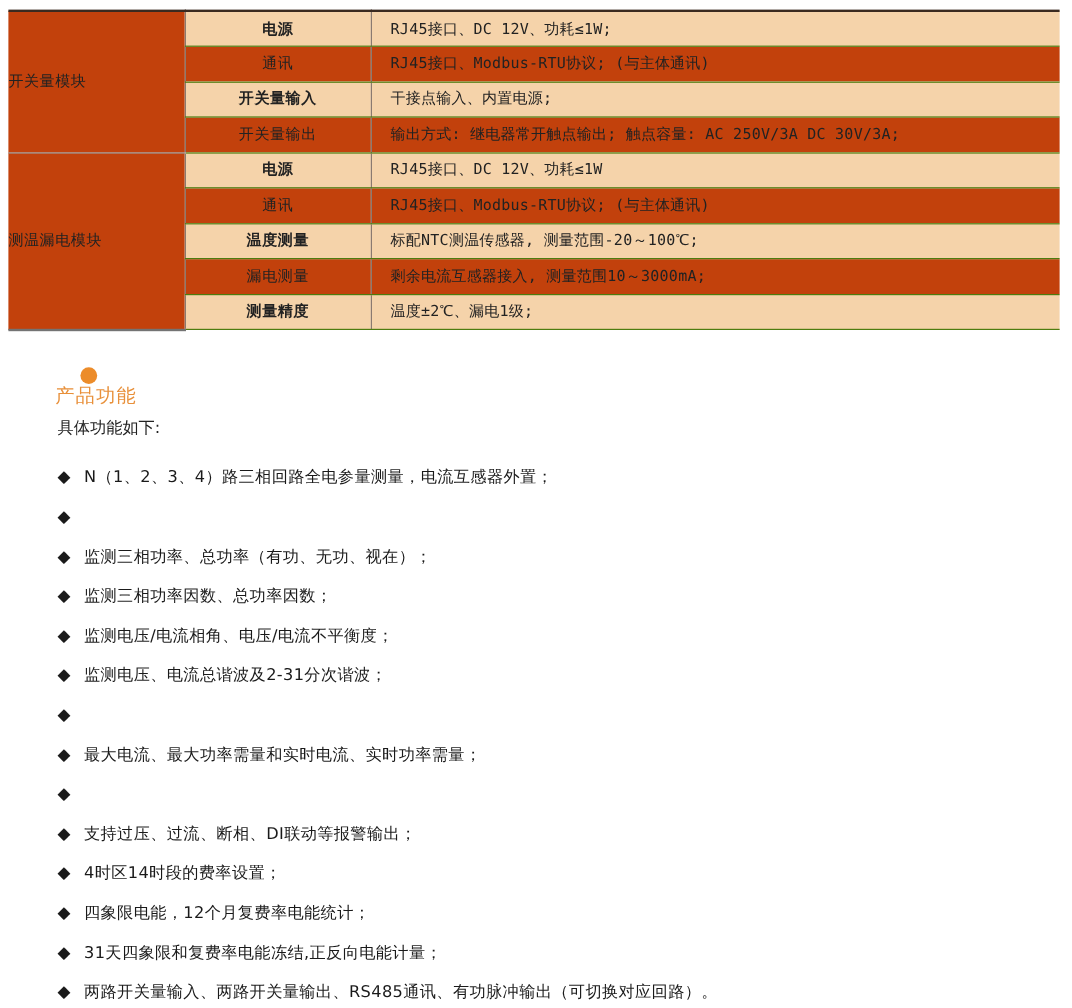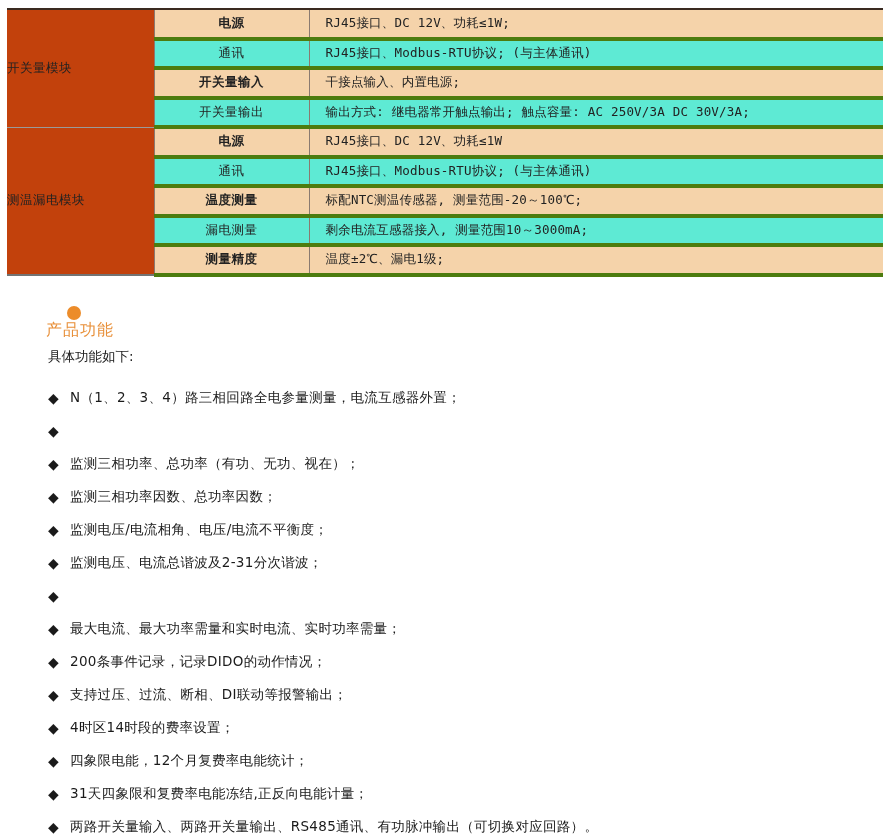--- a/index.html
+++ b/index.html
@@ -12,22 +12,22 @@
       border-top: 2px solid #3a2a20;
     }
     .spec-table td { font-size: 12.5px; height: 29.5px; vertical-align: middle; }
     .spec-table col.c1 { width: 147px; }
     .spec-table col.c2 { width: 155px; }
     .spec-table col.c3 { width: 574px; }
     .mod-cell { text-align: left; background: #c2410c; font-size: 13px; letter-spacing: 0.5px; }
     .name-cell { text-align: center; border-left: 1px solid #8a7a70; border-right: 1px solid #8a7a70; letter-spacing: 0.5px; }
     .val-cell { padding-left: 16px; font-family: "DejaVu Sans Mono", "Liberation Mono", monospace; font-size: 12px; letter-spacing: 0.2px; }
     tr.shaded td.name-cell, tr.shaded td.val-cell { background: #f5d3aa; }
-    tr.plain td.name-cell, tr.plain td.val-cell { background: #5eead4; }
-    tr.row td.name-cell, tr.row td.val-cell { border-bottom: 4px solid #4d7c0f; margin-left: 35px; }
+    tr.plain td.name-cell, tr.plain td.val-cell { background: #c2410c; }
+    tr.row td.name-cell, tr.row td.val-cell { border-bottom: 1px solid #4d7c0f; margin-left: 35px; }
     tr.group-end td { border-bottom: 1.5px solid #9a9a9a; }
     tr.table-end td { border-bottom: 2px solid #3a2a20; }
     tr.shaded td.name-cell { font-weight: bold; }
 
     .section-heading {
       position: absolute; left: 46px; top: 306px; display: flex; align-items: center; flex-direction: column;
     }
     .dot { width: 14px; height: 14px; border-radius: 50%; background: #ec8c2a; margin-right: 12px; }
     .section-title { color: #e8903a; font-size: 16px; letter-spacing: 1px; }
 
@@ -122,21 +122,20 @@
     </li>
   <li>
       <span class="bullet">◆</span>
     </li>
   <li>
       <span class="bullet">◆</span>
       <span>最大电流、最大功率需量和实时电流、实时功率需量；</span>
     </li>
   <li>
       <span class="bullet">◆</span>
-      <span>200条事件记录，记录DIDO的动作情况；</span>
     </li>
   <li>
       <span class="bullet">◆</span>
       <span>支持过压、过流、断相、DI联动等报警输出；</span>
     </li>
   <li>
       <span class="bullet">◆</span>
       <span>4时区14时段的费率设置；</span>
     </li>
   <li>

